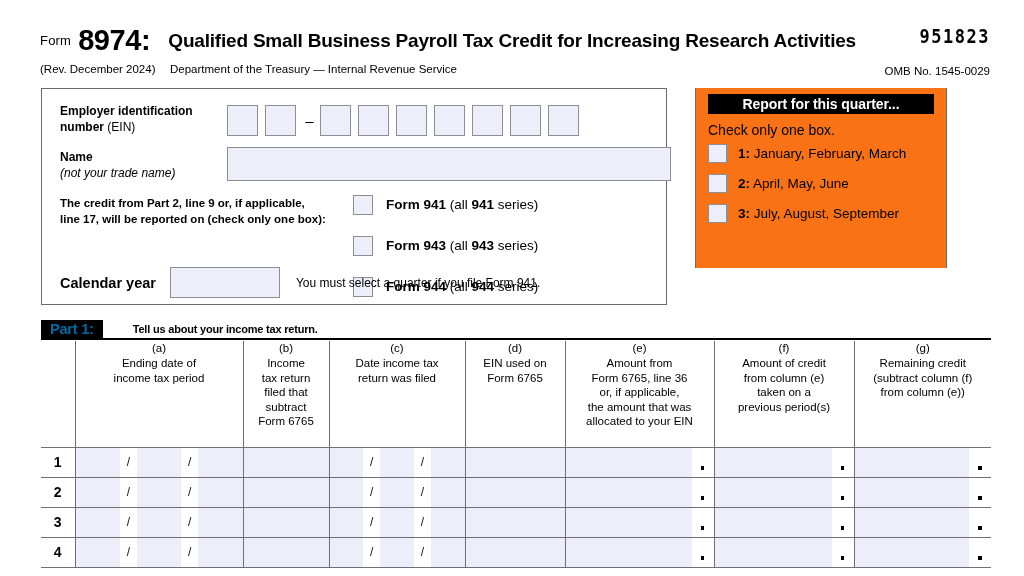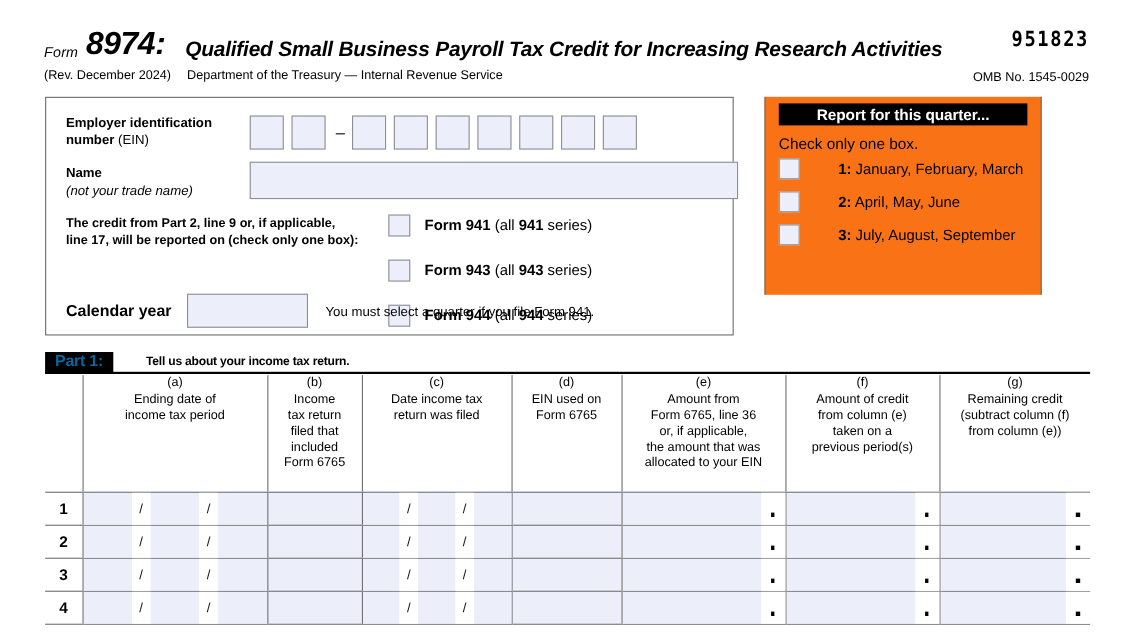--- a/index.html
+++ b/index.html
@@ -7,21 +7,21 @@
     width: 1024px; height: 576px;
     background: #ffffff;
     font-family: "Liberation Sans", sans-serif;
     color: #000;
     overflow: hidden;
   }
   .page { position: relative; width: 1024px; height: 576px; }
 
   
   .header { position: absolute; left: 40px; top: 26px; width: 950px; height: 56px; }
-  .hdr-row1 { display: flex; align-items: flex-end; font-style: italic; }
+  .hdr-row1 { display: flex; align-items: center; }
   .lbl-form { font-size: 13px; font-weight: 400; letter-spacing: .2px; }
   .form-num {
     font-size: 29px; font-weight: bold; letter-spacing: -0.4px;
     margin-left: 7px; line-height: 1;
   }
   .form-title {
     font-size: 19px; font-weight: bold; margin-left: 18px;
     letter-spacing: -0.2px; line-height: 1;
   }
   .hdr-row2 { display: flex; align-items: flex-end; margin-top: 8px; }
@@ -96,21 +96,21 @@
     background: #f97316;
   }
   .quarter-bar {
     margin: 6px 12px 0 12px; height: 20px;
     background: #000; color: #fff;
     font-size: 14px; font-weight: bold;
     display: flex; align-items: center; justify-content: center;
     letter-spacing: -0.1px;
   }
   .check-one { margin: 8px 0 4px 12px; font-size: 14px; }
-  .q-row { display: flex; align-items: center; margin: 0 0 7px 12px; height: 23px; gap: 24px; }
+  .q-row { display: flex; align-items: center; margin: 0 0 7px 12px; height: 23px; }
   .q-chk {
     width: 19px; height: 19px;
     border: 1.4px solid #8d8d94; background: #eceffa;
     flex: 0 0 auto;
   }
   .q-label { font-size: 13.5px; margin-left: 11px; }
   .q-label b { font-weight: bold; }
 
   
   .part1-bar {
@@ -312,21 +312,21 @@
         <th class="th-cell">
           <span class="col-letter">(a)</span>
           <span>Ending date of</span><br>
           <span>income tax period</span>
         </th>
         <th class="th-cell">
           <span class="col-letter">(b)</span>
           <span>Income</span><br>
           <span>tax return</span><br>
           <span>filed that</span><br>
-          <span>included</span><br>
+          <span>subtract</span><br>
           <span>Form 6765</span>
         </th>
         <th class="th-cell">
           <span class="col-letter">(c)</span>
           <span>Date income tax</span><br>
           <span>return was filed</span>
         </th>
         <th class="th-cell">
           <span class="col-letter">(d)</span>
           <span>EIN used on</span><br>

